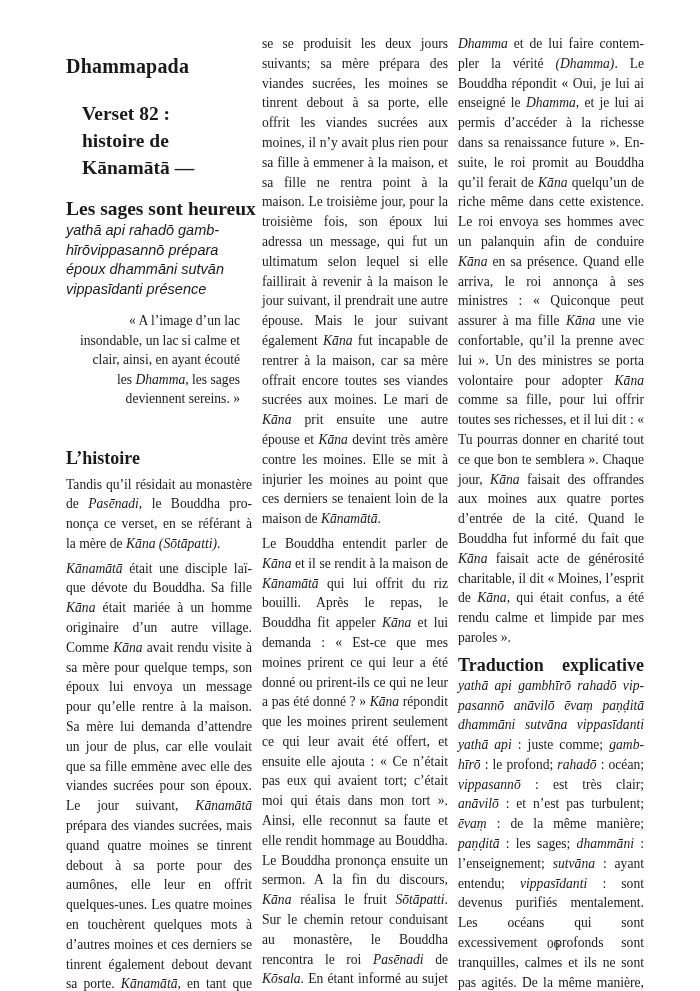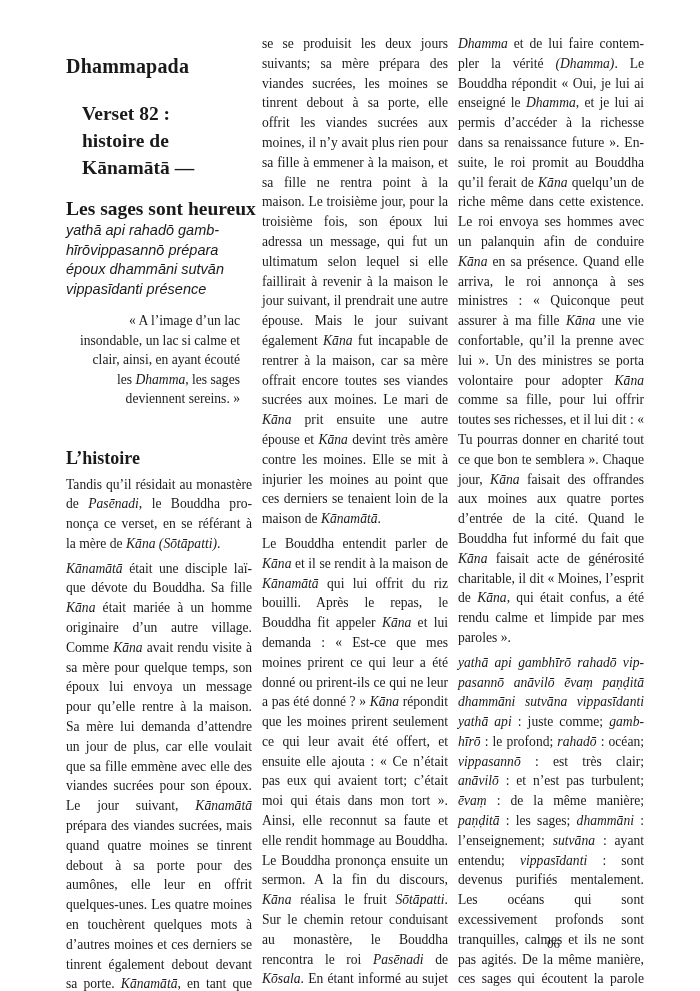--- a/index.html
+++ b/index.html
@@ -42,17 +42,18 @@
     <p class="para"><i>Kānamātā</i><span> était une disciple laï­que dévote du Bouddha. Sa fille </span><i>Kāna</i><span> était mariée à un homme originaire d’un autre village. Comme </span><i>Kāna</i><span> avait rendu visite à sa mère pour quelque temps, son époux lui envoya un messa­ge pour qu’elle rentre à la mai­son. Sa mère lui demanda d’at­tendre un jour de plus, car elle voulait que sa fille emmène avec elle des viandes sucrées pour son époux. Le jour suivant, </span><i>Kānamā­tā</i><span> prépara des viandes sucrées, mais quand quatre moines se tinrent debout à sa porte pour des aumônes, elle leur en offrit quelques-unes. Les quatre moi­nes en touchèrent quelques mots à d’autres moines et ces derniers se tinrent également debout de­vant sa porte. </span><i>Kānamātā</i><span>, en tant que dévote du Bouddha et de ses disciples, offrit ses viandes su­crées aux moines tandis qu’ils rentraient, l’un après l’autre. Il en résulta qu’à la fin il n’y avait plus aucune viande sucrée pour </span></p>
   </div>
 
   <div class="col col2">
     <p class="para"><span>se se produisit les deux jours suivants; sa mère prépara des viandes sucrées, les moines se tinrent debout à sa porte, elle offrit les viandes sucrées aux moines, il n’y avait plus rien pour sa fille à emmener à la mai­son, et sa fille ne rentra point à la maison. Le troisième jour, pour la troisième fois, son époux lui adressa un message, qui fut un ultimatum selon lequel si elle faillirait à revenir à la maison le jour suivant, il prendrait une au­tre épouse. Mais le jour suivant également </span><i>Kāna</i><span> fut incapable de rentrer à la maison, car sa mère offrait encore toutes ses viandes sucrées aux moines. Le mari de </span><i>Kāna</i><span> prit ensuite une autre épouse et </span><i>Kāna</i><span> devint très amè­re contre les moines. Elle se mit à injurier les moines au point que ces derniers se tenaient loin de la maison de </span><i>Kānamātā</i><span>.</span></p>
     <p class="para"><span>Le Bouddha entendit parler de </span><i>Kāna</i><span> et il se rendit à la maison de </span><i>Kānamātā</i><span> qui lui offrit du riz bouilli. Après le repas, le Bouddha fit appeler </span><i>Kāna</i><span> et lui demanda : « Est-ce que mes moines prirent ce qui leur a été donné ou prirent-ils ce qui ne leur a pas été donné ? » </span><i>Kāna</i><span> répondit que les moines prirent seulement ce qui leur avait été offert, et ensuite elle ajouta : « Ce n’était pas eux qui avaient tort; c’était moi qui étais dans mon tort ». Ainsi, elle reconnut sa faute et elle rendit hommage au Bouddha. Le Bouddha pro­nonça ensuite un sermon. A la fin du discours, </span><i>Kāna</i><span> réalisa le fruit </span><i>Sōtāpatti</i><span>. Sur le chemin retour conduisant au monastère, le Bouddha rencontra le roi </span><i>Pasēnadi</i><span> de </span><i>Kōsala</i><span>. En étant informé au sujet de </span></p>
   </div>
 
   <div class="col col3">
     <p class="para"><i>Dhamma</i><span> et de lui faire contem­pler la vérité </span><i>(Dhamma)</i><span>. Le Bouddha répondit « Oui, je lui ai enseigné le </span><i>Dhamma</i><span>, et je lui ai permis d’accéder à la richesse dans sa renaissance future ». En­suite, le roi promit au Bouddha qu’il ferait de </span><i>Kāna</i><span> quelqu’un de riche même dans cette exis­tence. Le roi envoya ses hom­mes avec un palanquin afin de conduire </span><i>Kāna</i><span> en sa présence. Quand elle arriva, le roi annonça à ses ministres : « Quiconque peut assurer à ma fille </span><i>Kāna</i><span> une vie confortable, qu’il la prenne avec lui ». Un des ministres se porta volontaire pour adopter </span><i>Kāna</i><span> comme sa fille, pour lui offrir toutes ses richesses, et il lui dit : « Tu pourras donner en charité tout ce que bon te sem­blera ». Chaque jour, </span><i>Kāna</i><span> fai­sait des offrandes aux moines aux quatre portes d’entrée de la cité. Quand le Bouddha fut in­formé du fait que </span><i>Kāna</i><span> faisait acte de générosité charitable, il dit « Moines, l’esprit de </span><i>Kāna</i><span>, qui était confus, a été rendu cal­me et limpide par mes paroles ».</span></p>
+    <h3 class="section-title2">Traduction explicative</h3>
     <p class="trad"><i>yathā api gambhīrō rahadō vip­pasannō anāvilō  ēvaṃ paṇḍitā dhammāni sutvāna vippasīdanti</i><span> </span><i>yathā api</i><span> : juste comme; </span><i>gamb­hīrō</i><span> : le profond; </span><i>rahadō</i><span> : océan; </span><i>vippasannō</i><span> : est très clair; </span><i>anāvilō</i><span> : et n’est pas tur­bulent; </span><i>ēvaṃ</i><span> : de la même ma­nière; </span><i>paṇḍitā</i><span> : les sages; </span><i>dhammāni</i><span> : l’enseignement; </span><i>sutvāna</i><span> : ayant entendu; </span><i>vippasī­danti</i><span> : sont devenus purifiés mentalement. Les océans qui sont excessivement profonds sont tranquilles, calmes et ils ne sont pas agités. De la même ma­nière, ces sages qui écoutent la parole du Bouddha atteignent une conscience profonde et sont extrêmement calmes et tranquil­les.</span></p>
   </div>
 </div>
 
 <div class="page-number">06</div>
 
 </body></html>

